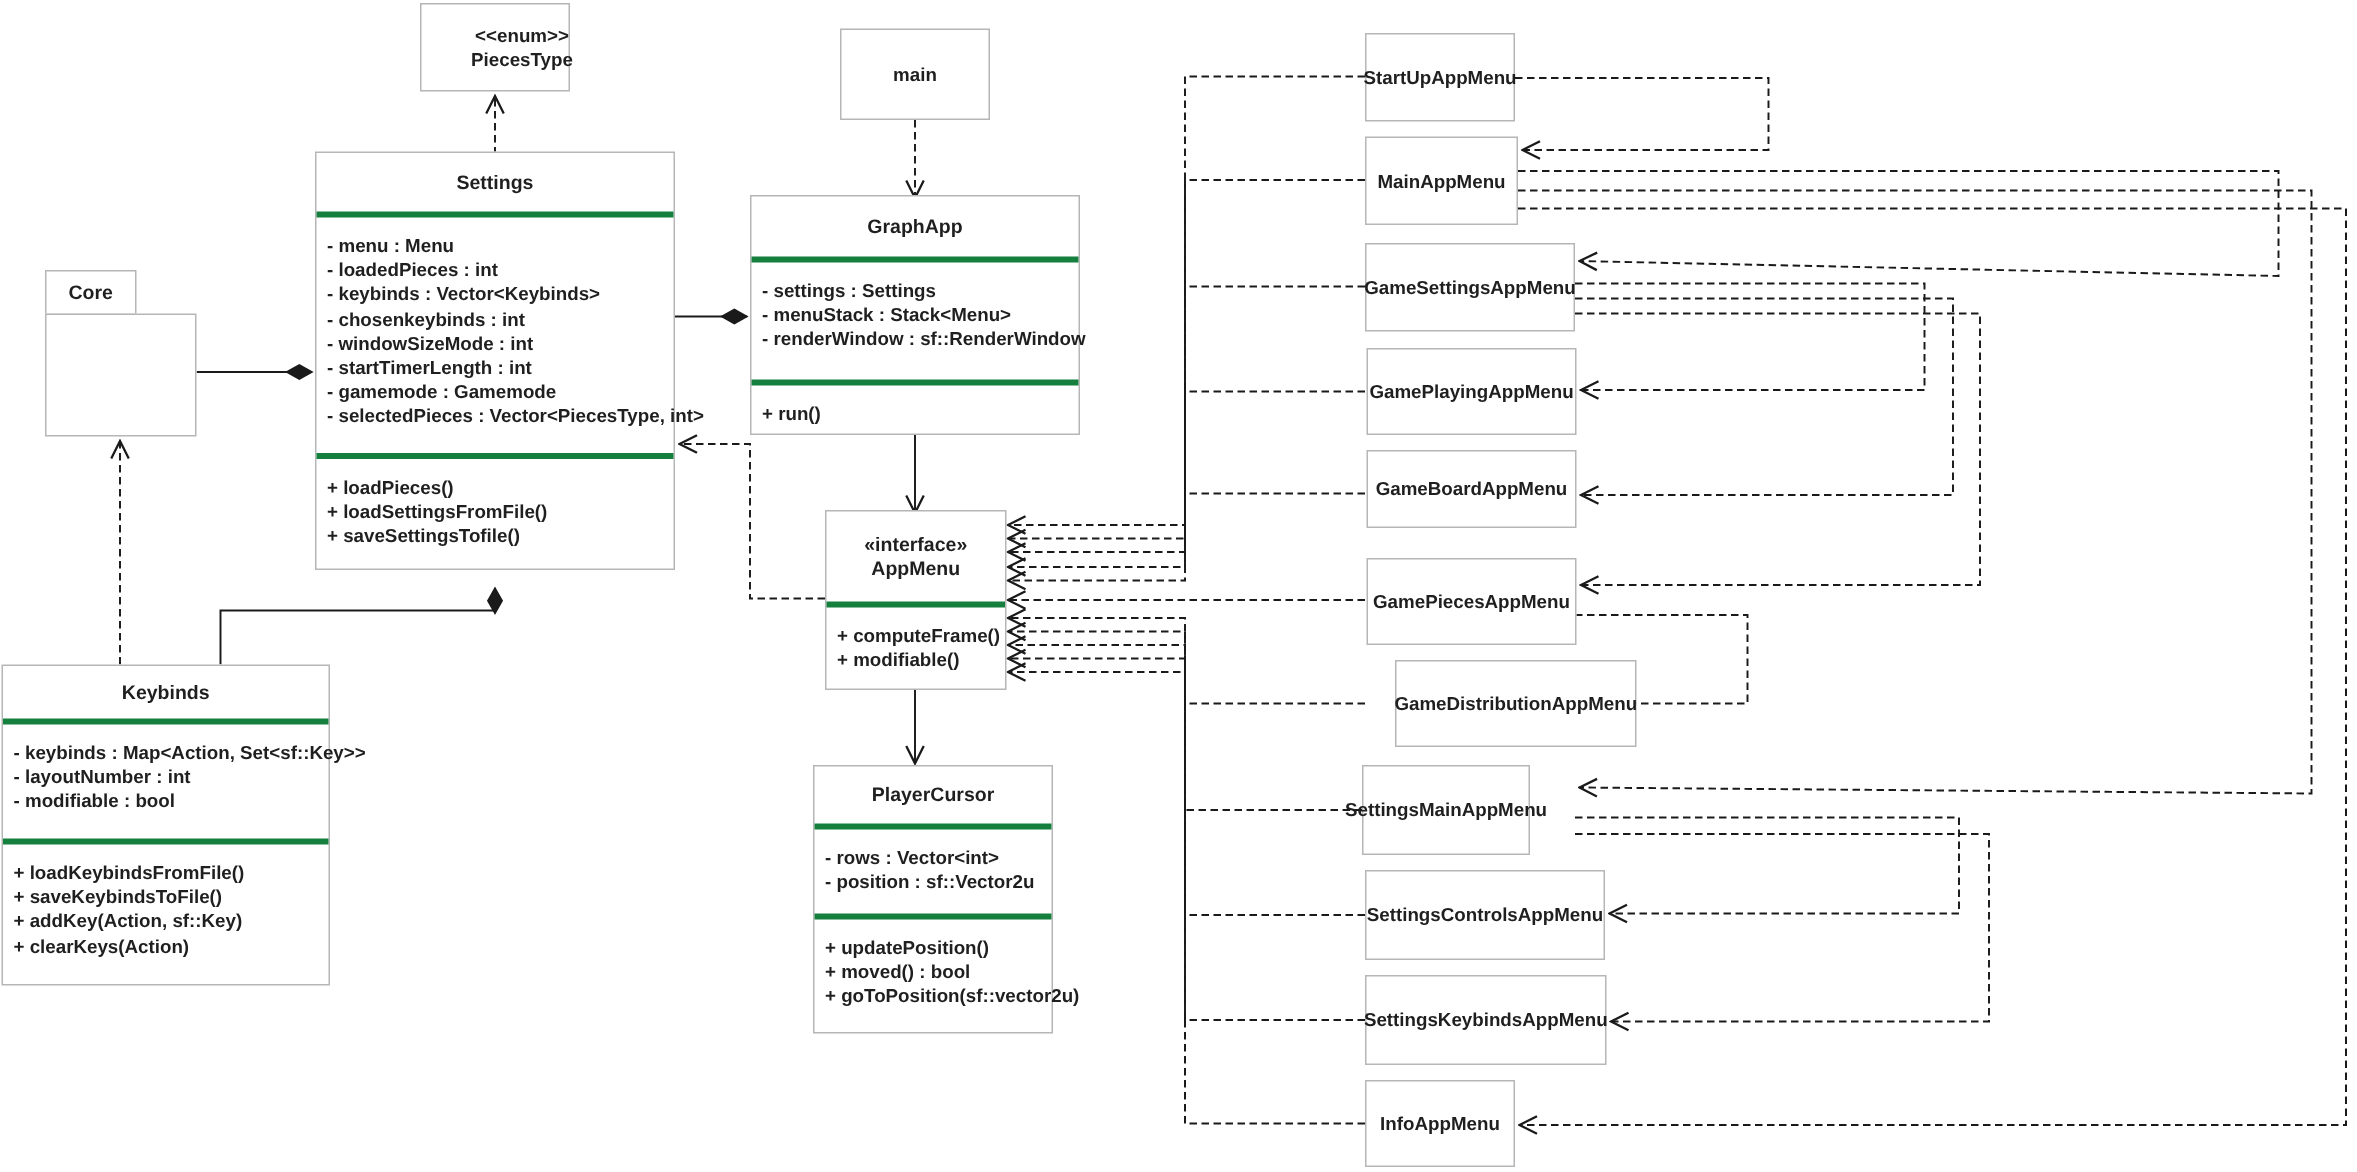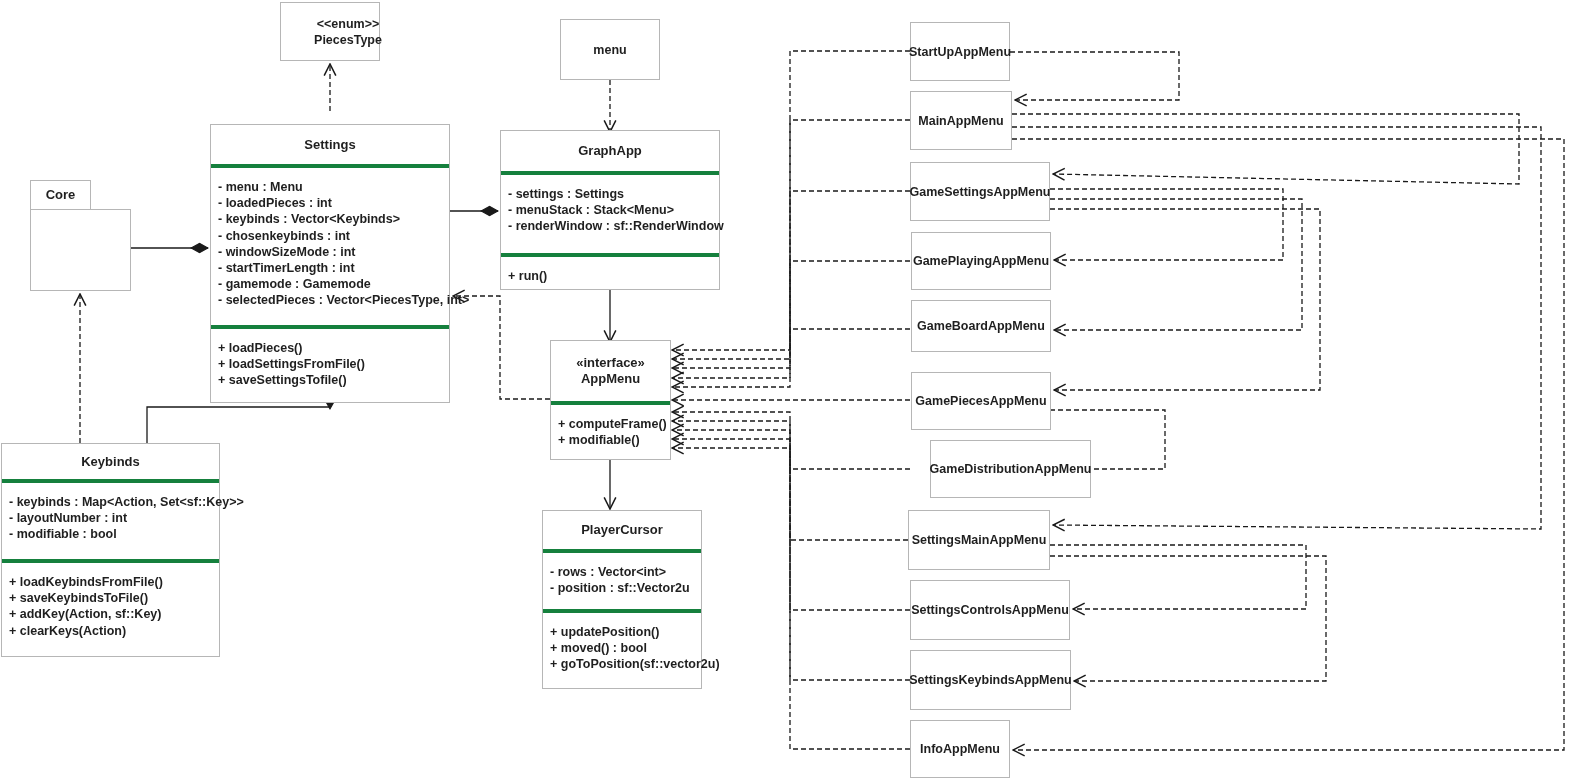--- a/index.html
+++ b/index.html
@@ -66,23 +66,23 @@
       <polyline points="1050,209 1320,209 1320,390 1054,390" class="edge dependency"></polyline>
       <polyline points="1050,410 1165,410 1165,469 1075,469" class="edge dependency"></polyline>
       <polyline points="1050,545 1306,545 1306,609 1073,609" class="edge dependency"></polyline>
       <polyline points="1050,556 1326,556 1326,681 1074,681" class="edge dependency"></polyline>
     </svg>
 <div class="node simple" style="left: 280px; top: 2px; width: 100px; height: 59px; padding-left: 36px;">
       <div class="stereo">&lt;&lt;enum&gt;&gt;</div>
       <div class="cname">PiecesType</div>
     </div>
     <div class="node simple" style="left: 560px; top: 19px; width: 100px; height: 61px;">
-      <div class="cname">menu</div>
+      <div class="cname">main</div>
     </div>
-    <div class="node class" style="left: 210px; top: 124px; width: 240px; height: 279px;">
+    <div class="node class" style="left: 210px; top: 101px; width: 240px; height: 279px;">
       <div class="ctitle" style="height: 39px;">
         <div class="cname">Settings</div>
       </div>
       <div class="members" style="height: 161px;">
         <div class="mrow">- menu : Menu</div>
         <div class="mrow">- loadedPieces : int</div>
         <div class="mrow">- keybinds : Vector&lt;Keybinds&gt;</div>
         <div class="mrow">- chosenkeybinds : int</div>
         <div class="mrow">- windowSizeMode : int</div>
         <div class="mrow">- startTimerLength : int</div>
@@ -168,21 +168,21 @@
     </div>
     <div class="node simple" style="left: 911px; top: 300px; width: 140px; height: 52px;">
       <div class="cname">GameBoardAppMenu</div>
     </div>
     <div class="node simple" style="left: 911px; top: 372px; width: 140px; height: 58px;">
       <div class="cname">GamePiecesAppMenu</div>
     </div>
     <div class="node simple" style="left: 911px; top: 440px; width: 161px; height: 58px; margin-left: 19px;">
       <div class="cname">GameDistributionAppMenu</div>
     </div>
-    <div class="node simple" style="left: 908px; top: 510px; width: 142px; height: 60px;">
+    <div class="node simple" style="left: 908px; top: 510px; width: 112px; height: 60px;">
       <div class="cname">SettingsMainAppMenu</div>
     </div>
     <div class="node simple" style="left: 910px; top: 580px; width: 160px; height: 60px;">
       <div class="cname">SettingsControlsAppMenu</div>
     </div>
     <div class="node simple" style="left: 910px; top: 650px; width: 161px; height: 60px;">
       <div class="cname">SettingsKeybindsAppMenu</div>
     </div>
     <div class="node simple" style="left: 910px; top: 720px; width: 100px; height: 58px;">
       <div class="cname">InfoAppMenu</div>

